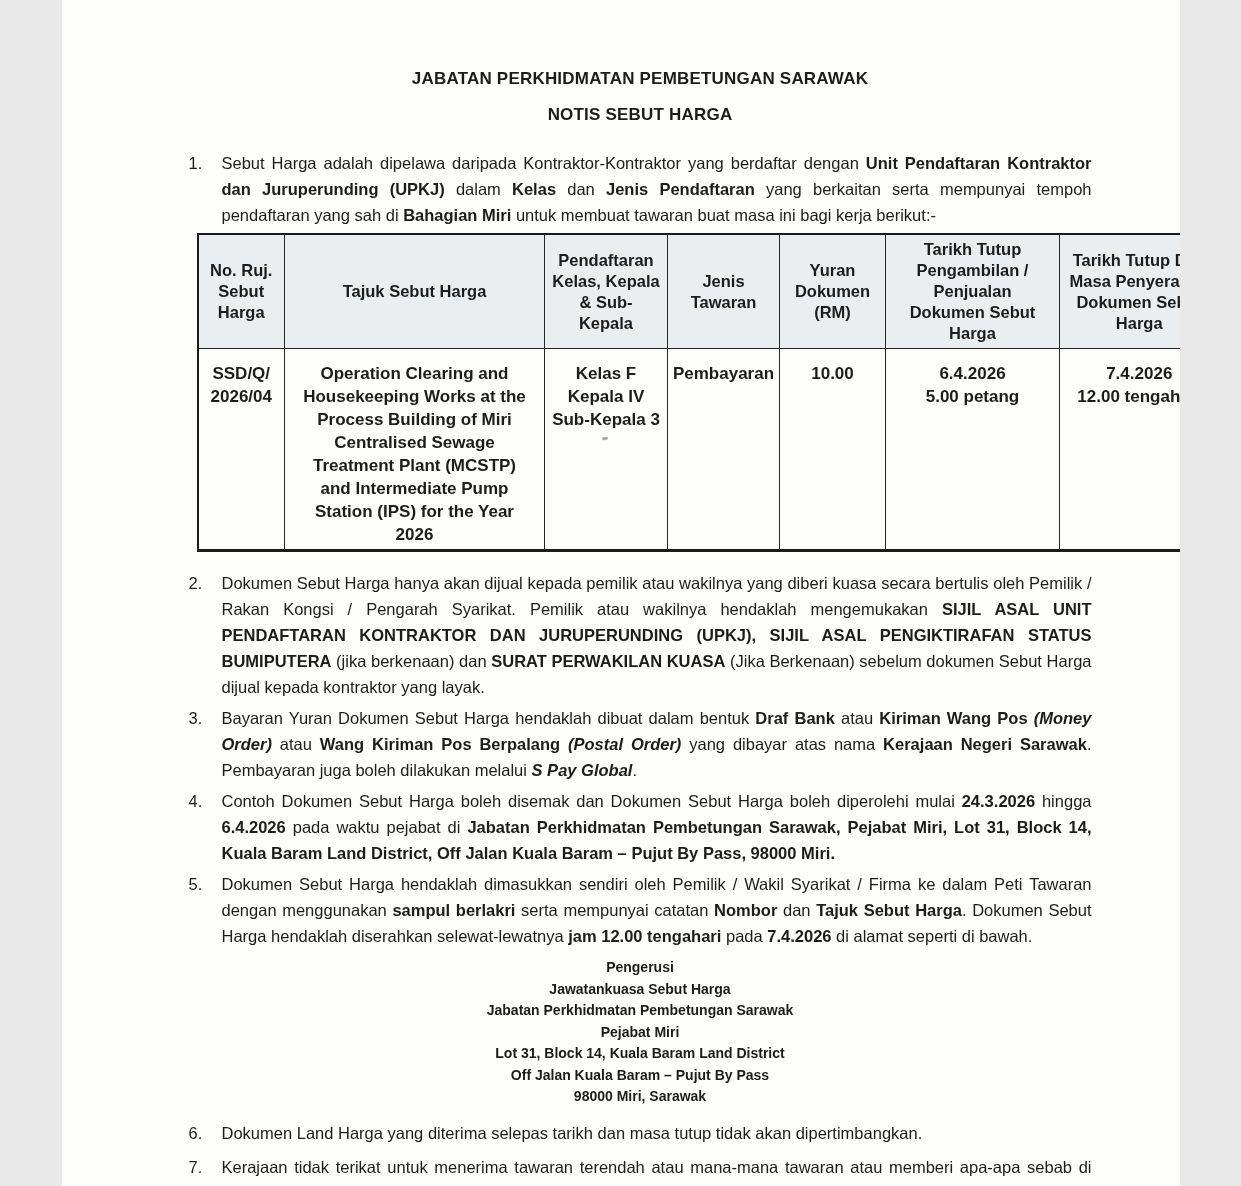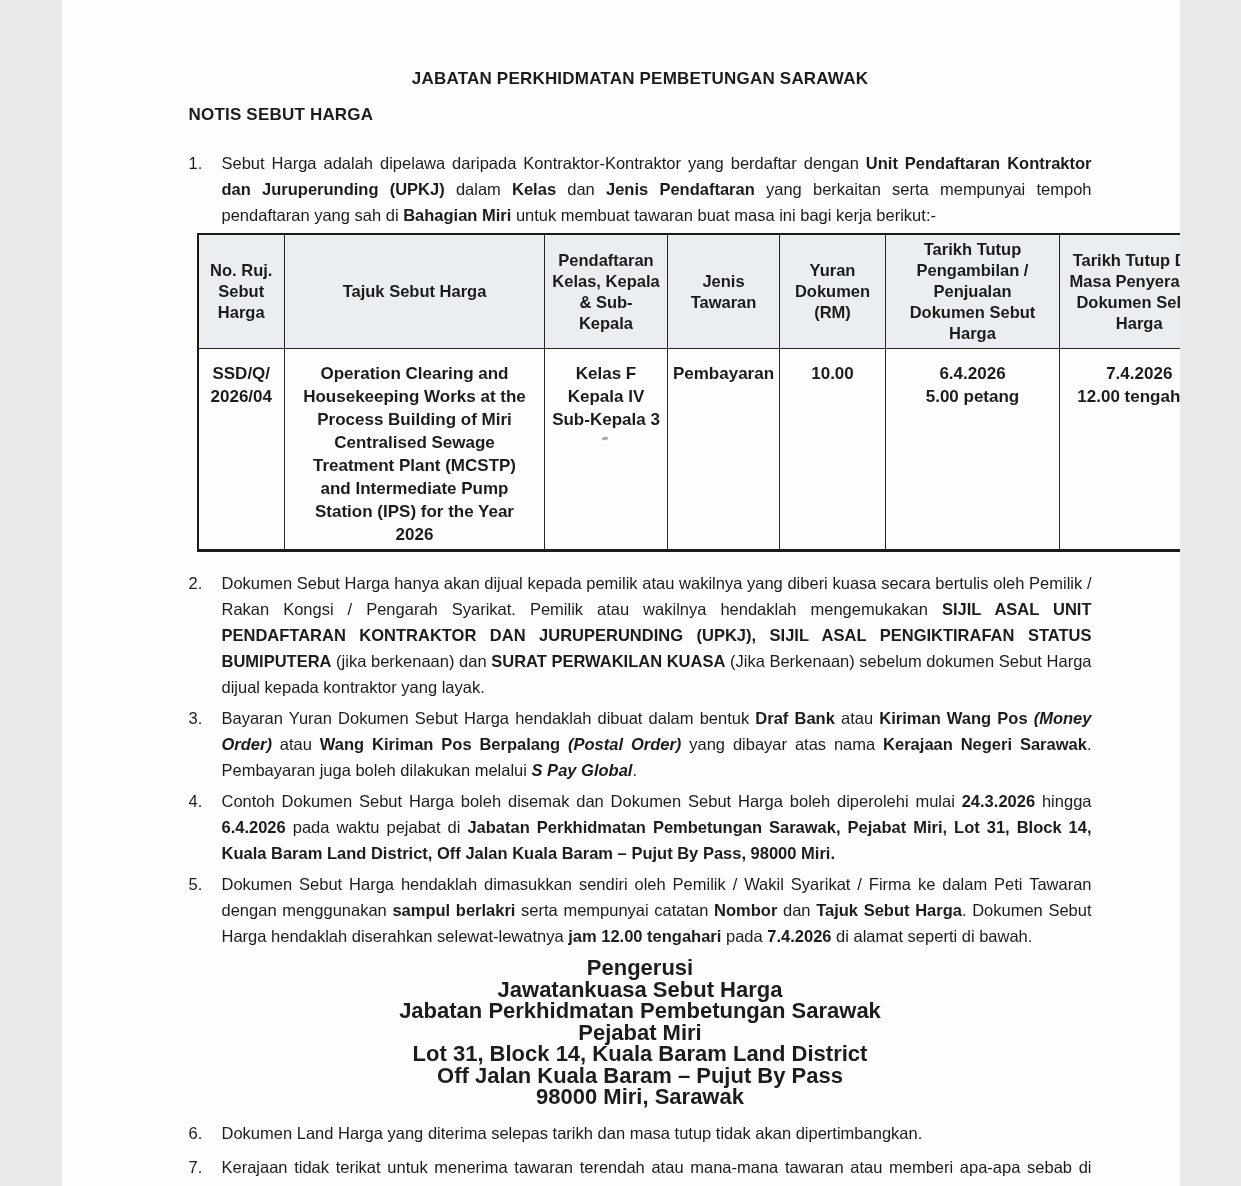--- a/index.html
+++ b/index.html
@@ -21,21 +21,21 @@
     font-size: 17px;
     line-height: 22px;
     text-align: center;
     font-weight: bold;
     letter-spacing: 0.2px;
   }
   h2.doc-subtitle {
     margin: 14px 0 0 0;
     font-size: 17px;
     line-height: 22px;
-    text-align: left;
+    text-align: center;
     font-weight: bold;
     letter-spacing: 0.2px;
   }
   .para {
     display: flex;
     align-items: flex-start;
     margin-top: 18px;
   }
   .para.first { margin-top: 24px; }
   .para.tight { margin-top: 5px; }
@@ -100,21 +100,21 @@
     border-radius: 2px;
     transform: rotate(-8deg);
     opacity: 0.75;
   }
 
   .address {
     margin-top: 8px;
     text-align: center;
     font-weight: bold;
     line-height: 21.5px;
-    font-size: 22px;
+    font-size: 14px;
   }
   .para.after-address { margin-top: 12px; }
   .para.last { margin-top: 8px; }
 </style>
 </head>
 <body>
 
 <div class="page">
 
   <h1 class="doc-title">JABATAN PERKHIDMATAN PEMBETUNGAN SARAWAK</h1>

